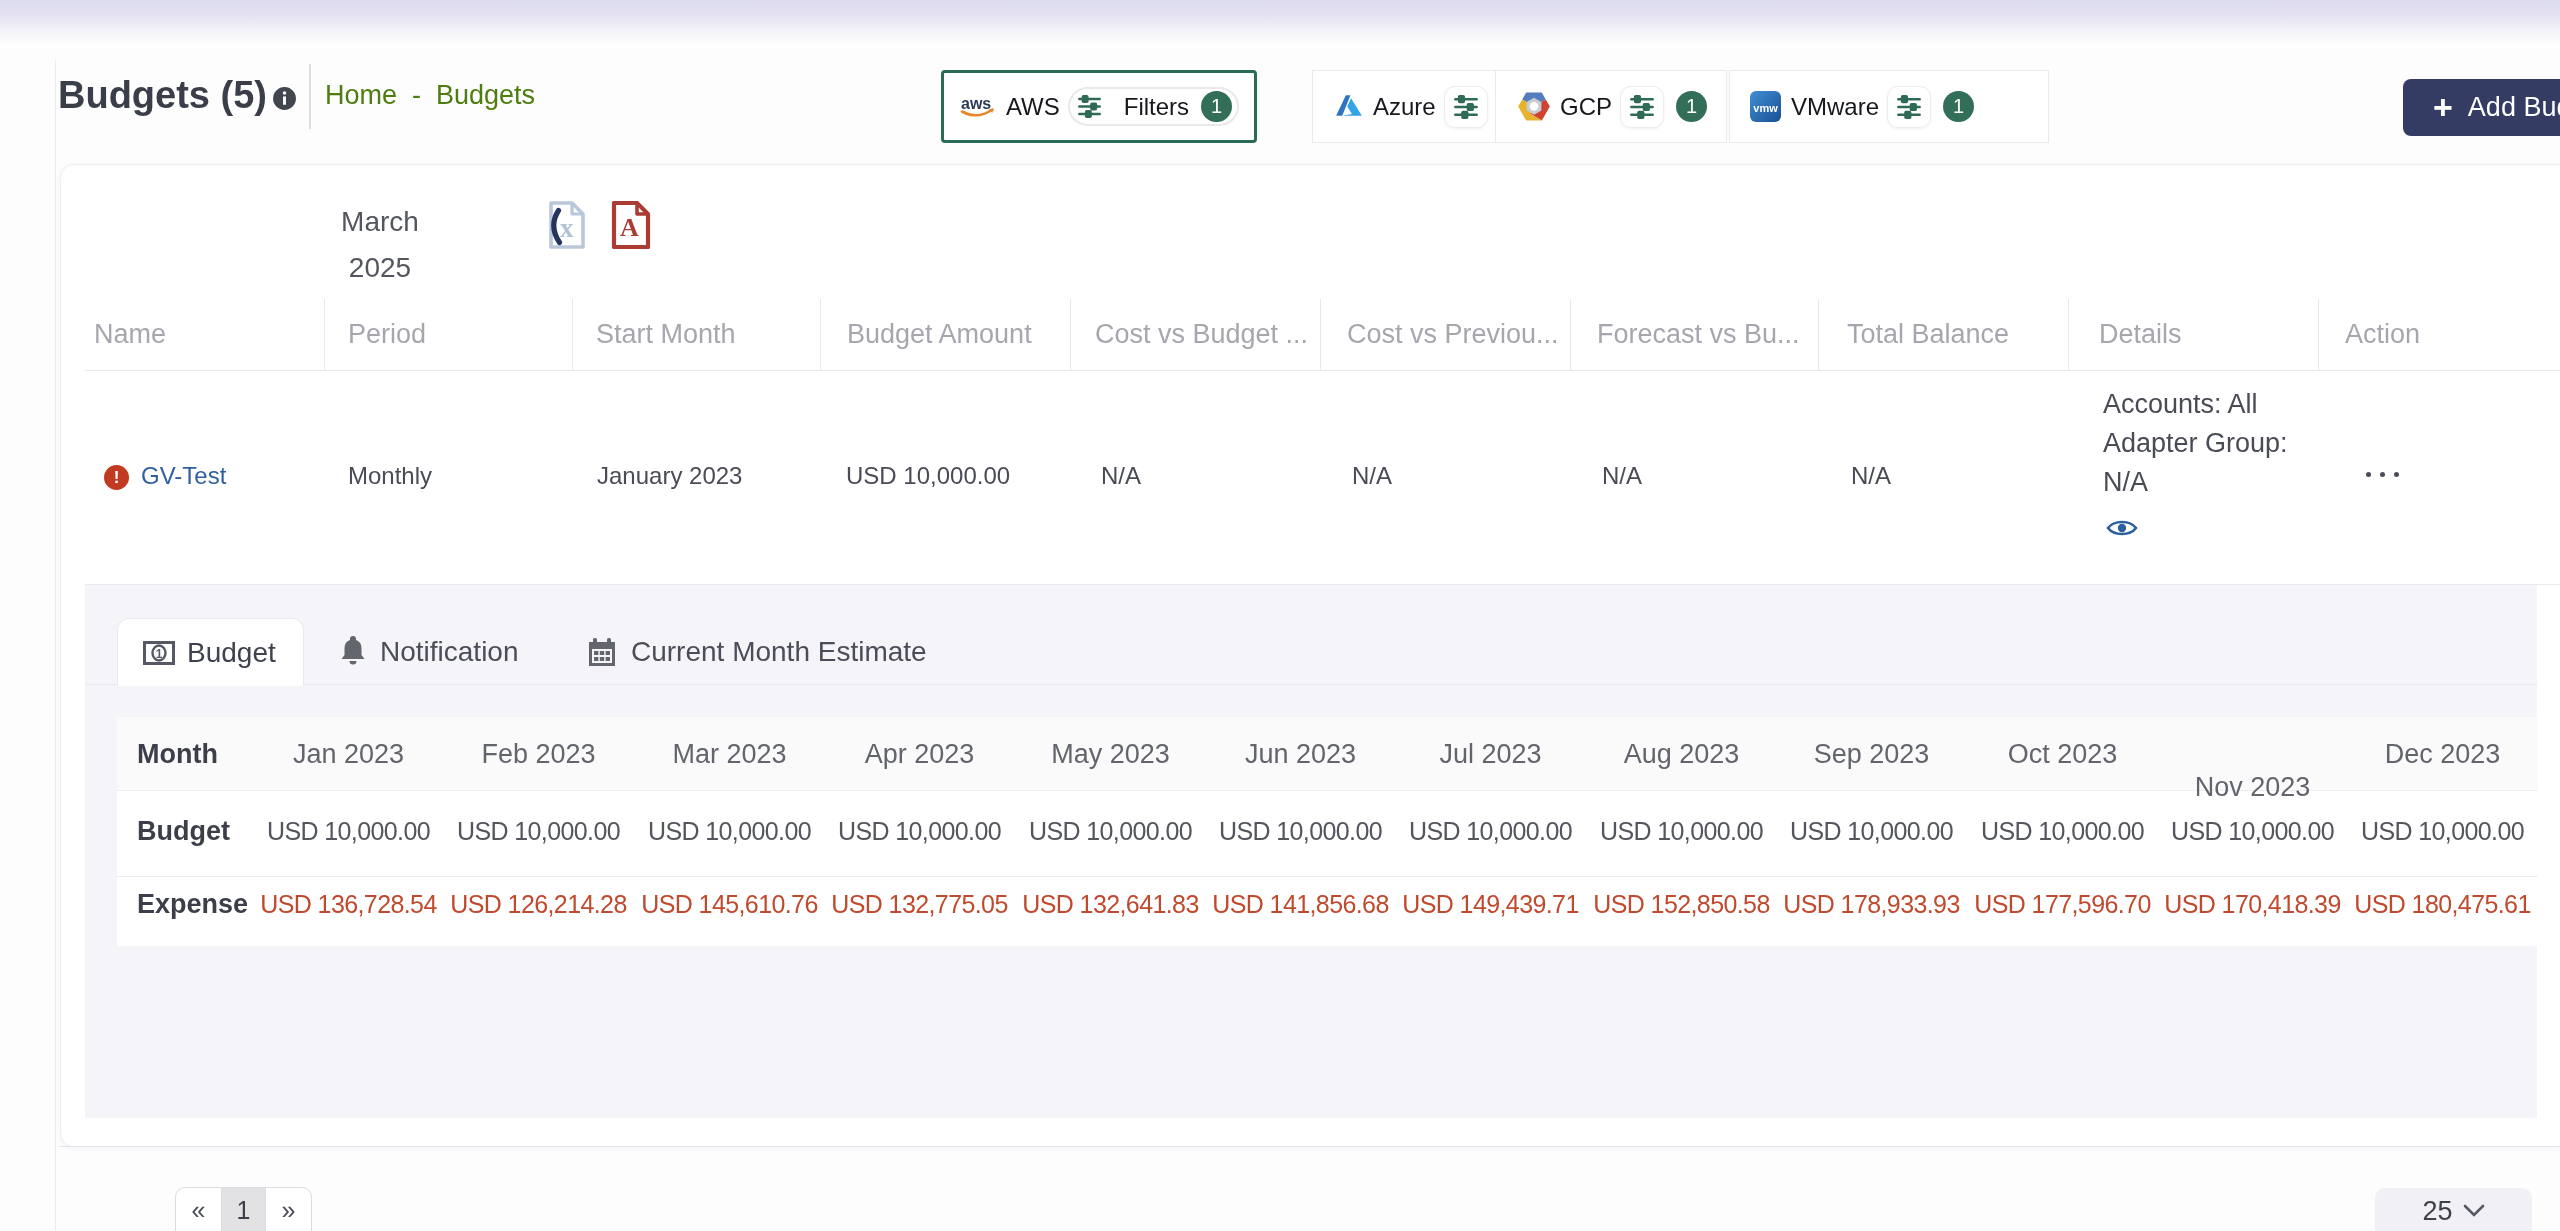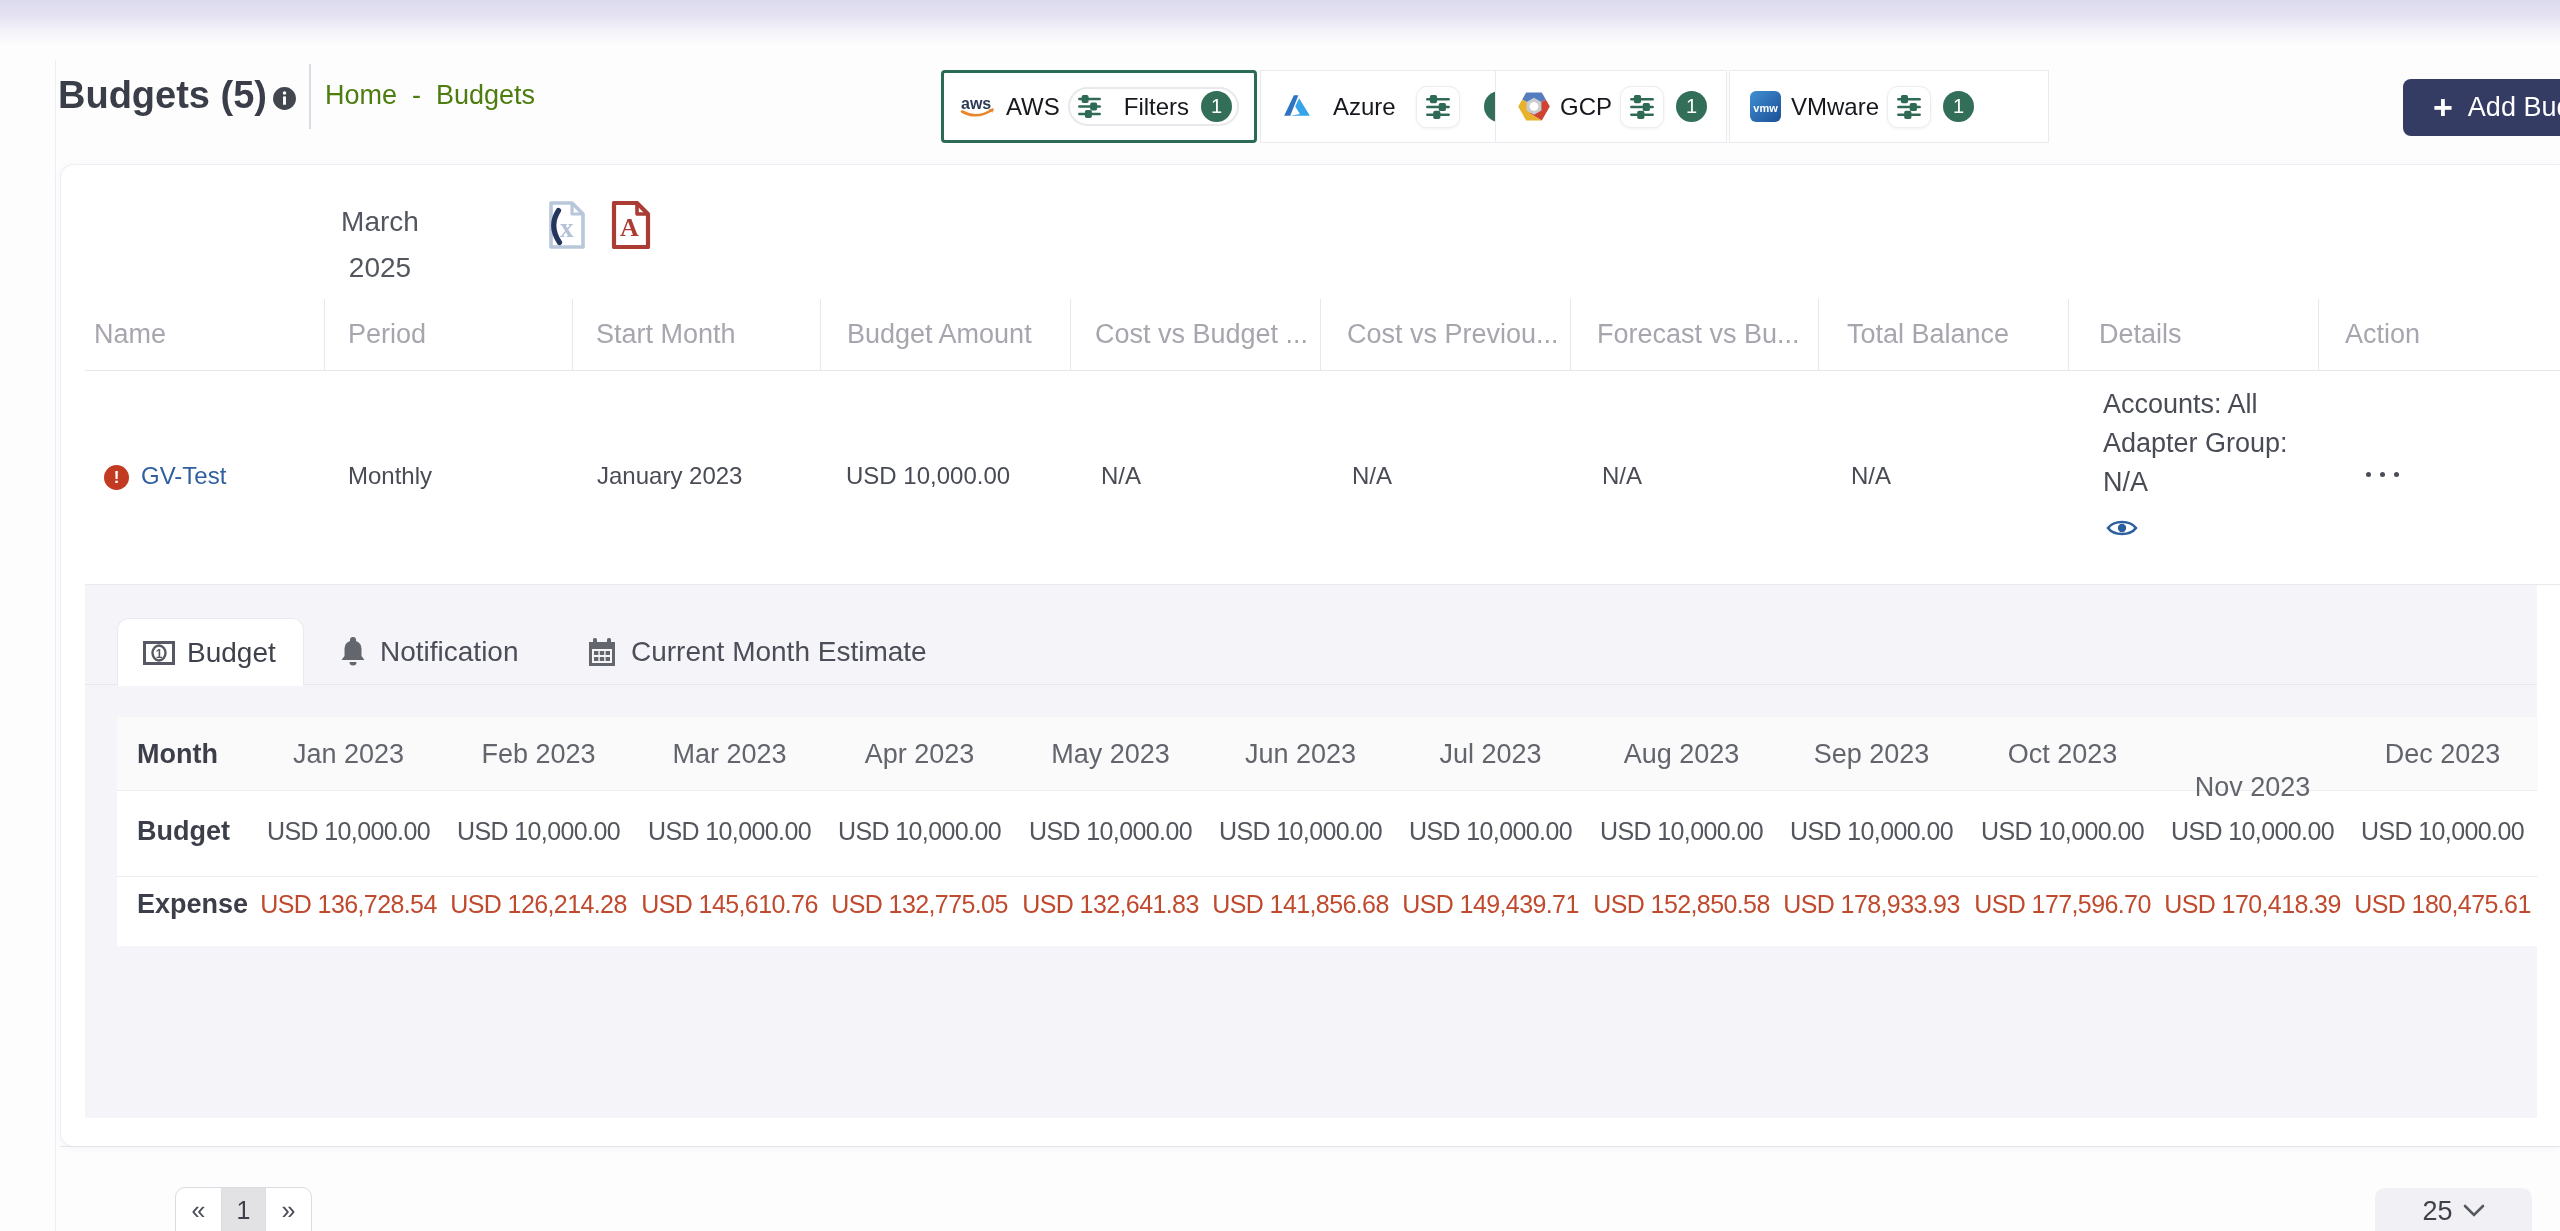--- a/index.html
+++ b/index.html
@@ -13,21 +13,21 @@
 
   .title { left:58px; top:74px; font-size:38px; font-weight:700; color:#3a3e48; }
   .info-ic { left:272px; top:86px; }
   .tdivider { left:309px; top:64px; width:2px; height:65px; background:#dcdce4; }
   .crumb { left:325px; top:80px; font-size:27px; color:#4d7c0f; }
 
   
   .fbox { top:70px; height:73px; background:#fff; border:1px solid #e9e9ef;
     display:flex; align-items:center; }
   .fbox.aws { left:941px; width:316px; border:3px solid #2b6b53; border-radius:4px; }
-  .fbox.az { left:1260px; width:268px;gap:12px; }
+  .fbox.az { left:1312px; width:268px; }
   .fbox.gcp { left:1495px; width:232px; }
   .fbox.vmw { left:1729px; width:320px; }
   .fname { font-size:24px; color:#16181d; }
   .pill { display:flex; align-items:center; border:2px solid #e8e8ed; border-radius:20px;
     height:39px; padding:0 5px 0 7px; }
   .minibtn { width:44px; height:42px; border:1px solid #ececf1; border-radius:11px;
     display:flex; align-items:center; justify-content:center;
     box-shadow:0 1px 3px rgba(60,60,90,.08); }
   .badge { width:31px; height:31px; border-radius:50%; background:#336e59; color:#fff;
     font-size:20px; display:flex; align-items:center; justify-content:center; }
@@ -61,21 +61,21 @@
   .dots { left:2366px; top:472px; display:flex; gap:9px; }
   .dots i { width:5px; height:5px; border-radius:50%; background:#4a4d57; }
 
   
   .greyarea { left:85px; top:585px; width:2452px; height:533px; background:#f5f4f8; }
   .tabline { left:85px; top:684px; width:2452px; height:1px; background:#e7e7ed; }
   .tab-active { left:117px; top:618px; width:187px; height:68px; background:#fff;
     border:1px solid #e9e9ef; border-bottom:none; border-radius:12px 12px 0 0;
     display:flex; align-items:center; padding-left:25px; z-index:3; }
   .tabtxt { font-size:28px; color:#3e424c; }
-  .tab2 { left:340px; top:636px; display:flex; align-items:center; }
+  .tab2 { left:340px; top:636px; display:flex; align-items:flex-start; }
   .tab3 { left:587px; top:636px; display:flex; align-items:center; }
 
   
   .itable { left:117px; top:717px; width:2421px; height:229px; background:#fff; }
   .imrow { left:117px; top:717px; width:2421px; height:73px; background:#fafafb; }
   .iline1 { left:117px; top:790px; width:2421px; height:1px; background:#ededf2; }
   .iline2 { left:117px; top:876px; width:2421px; height:1px; background:#ededf2; }
   .ilabel { left:137px; font-size:27px; font-weight:700; color:#3c3f49; }
   .icell { font-size:27px; text-align:center; width:191px; white-space:nowrap; }
   .icell.bval, .icell.eval { font-size:25px; letter-spacing:-0.6px; }

